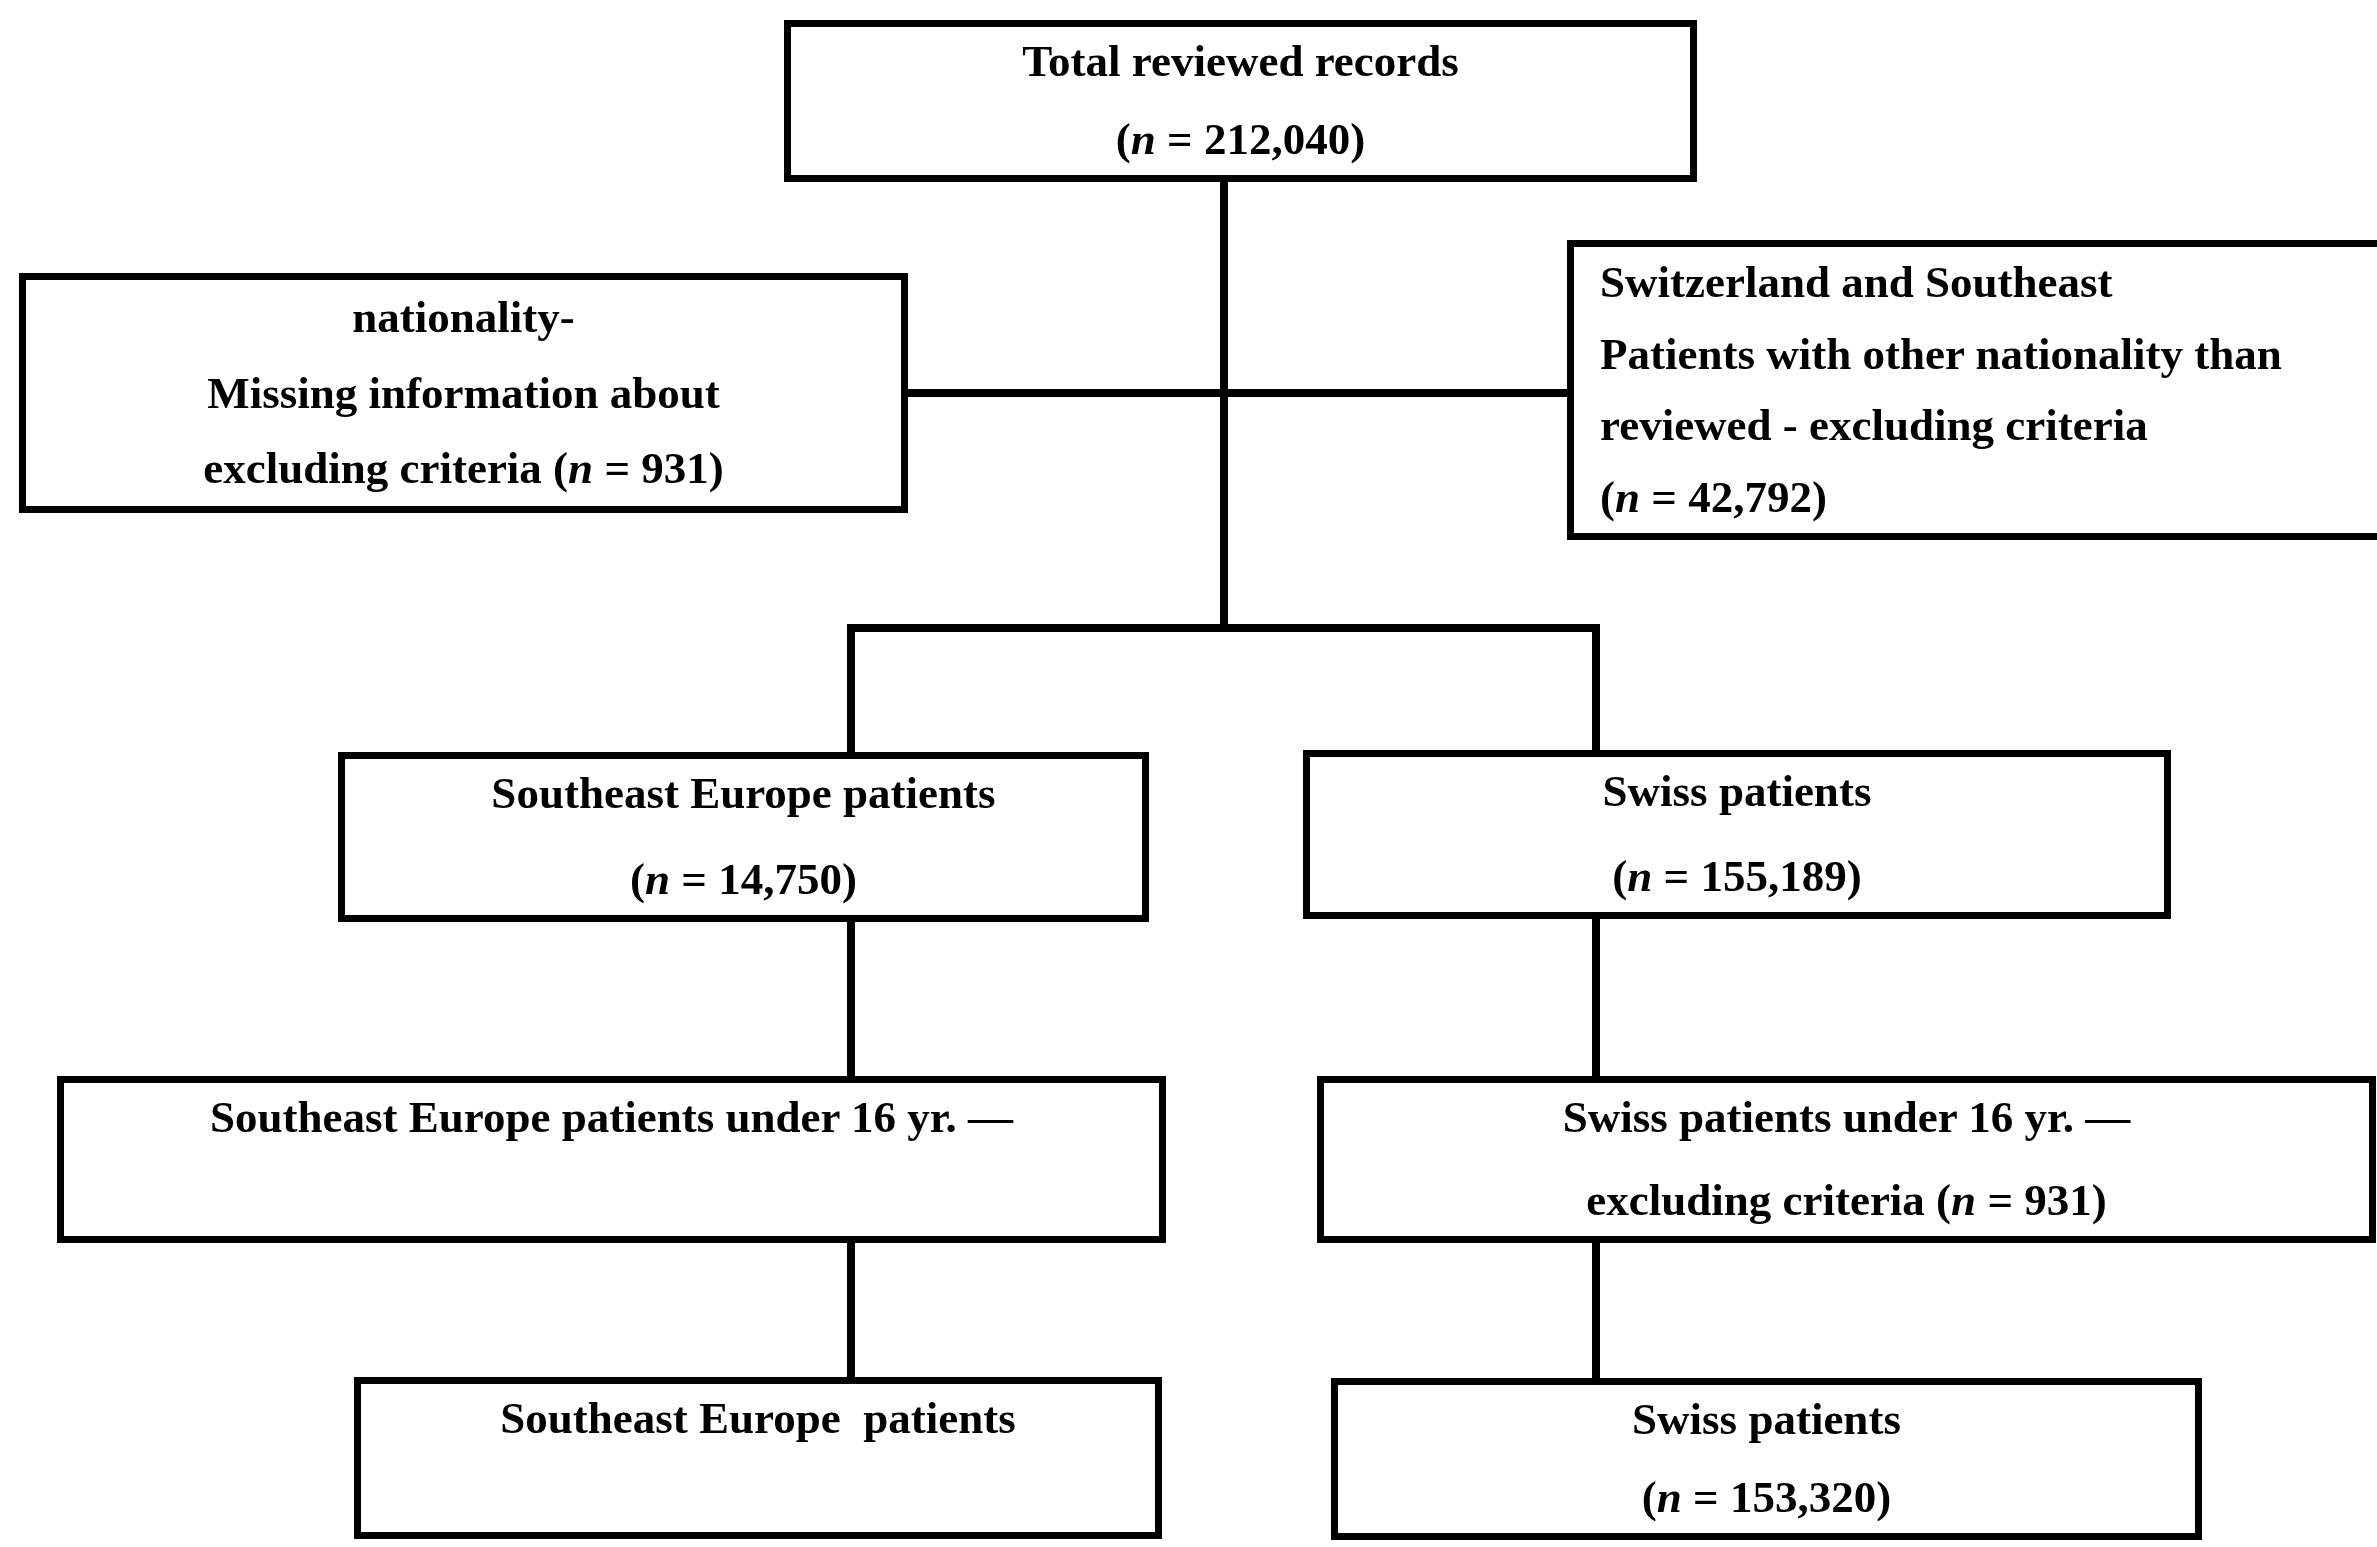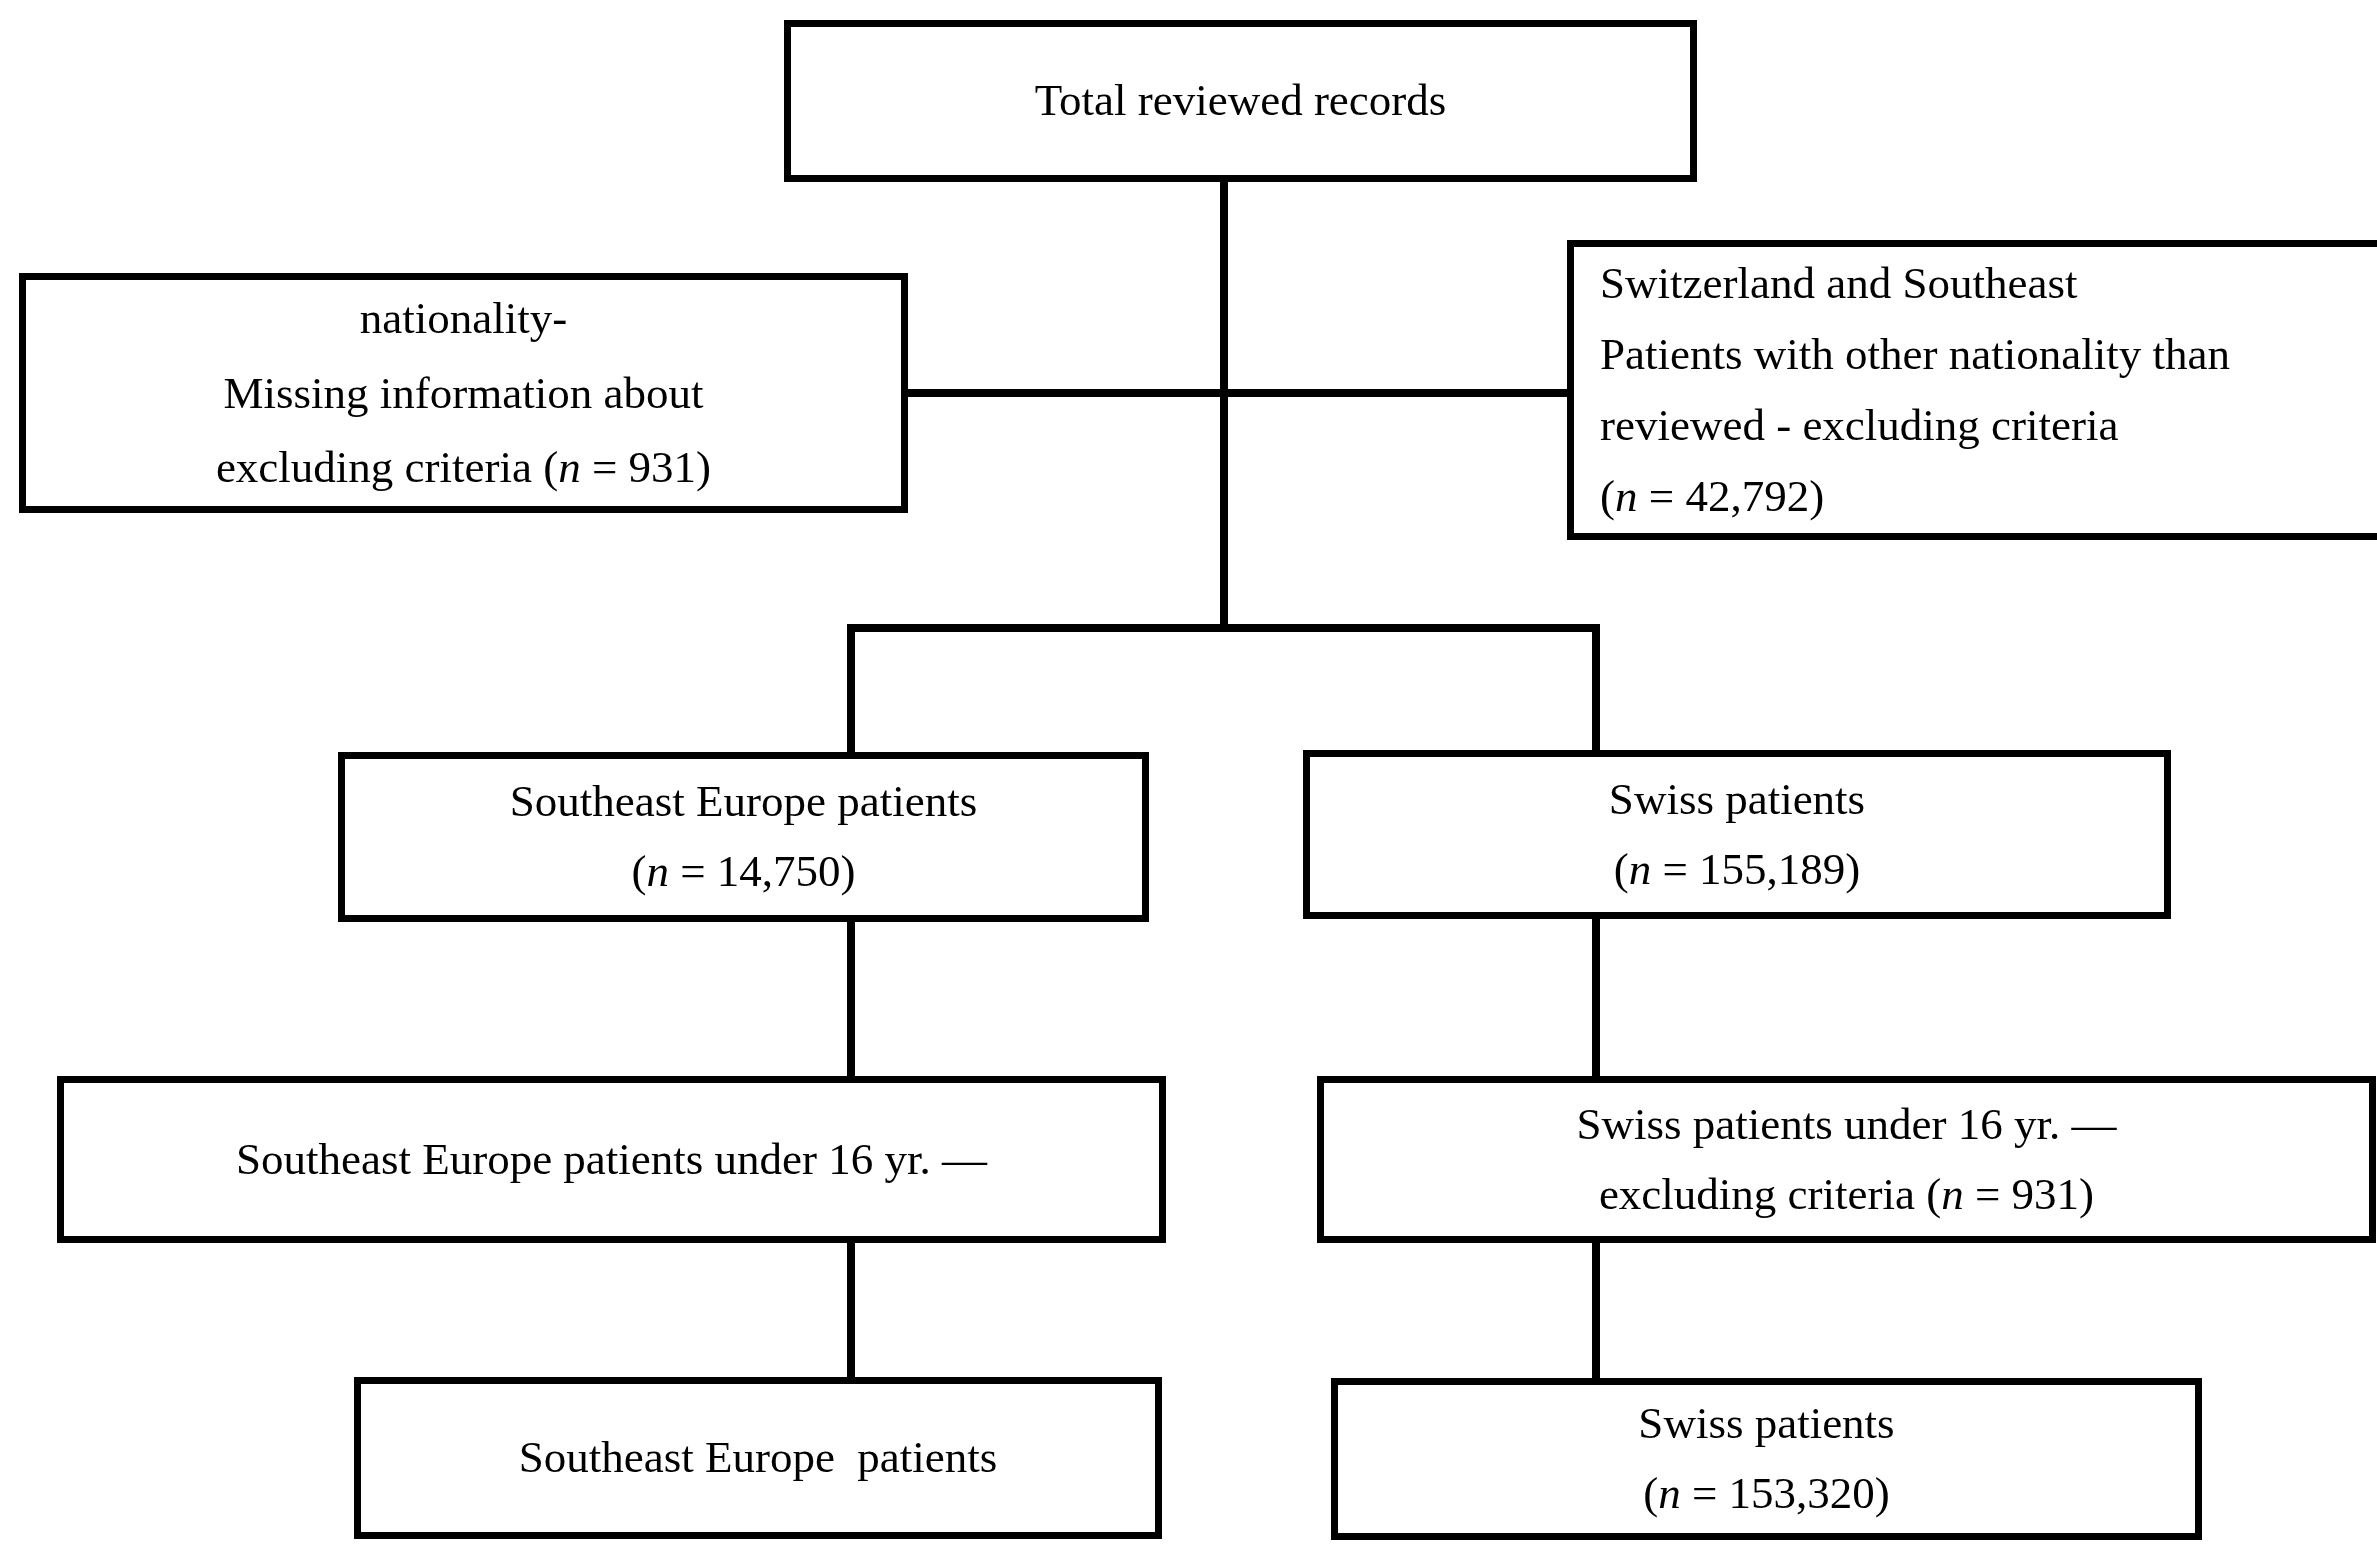--- a/index.html
+++ b/index.html
@@ -16,25 +16,26 @@
     color: #000000;
     overflow: hidden;
   }
   .box {
     position: absolute;
     box-sizing: border-box;
     border: 7.1px solid #000000;
     background: #ffffff;
     display: flex;
     flex-direction: column;
-    justify-content: center;
+    justify-content: space-between;
     align-items: center;
     text-align: center;
     font-size: 45px;
     line-height: 1.55;
+    font-weight: bold;
   }
   .line { white-space: pre; }
   .conn { position: absolute; background: #000000; }
 
   #box-total        { left: 784px; top: 19.5px;   width: 913px; height: 162px; }
   #box-missing      { left: 19px;   top: 273px;  width: 889px; height: 240px; line-height: 1.66; }
   #box-other        { left: 1567px; top: 240px;  width: 940px; height: 300px;
                       align-items: flex-start; text-align: left; padding-left: 26px; line-height: 1.58; }
   #box-se           { left: 338px;  top: 752px; width: 811px; height: 170px; }
   #box-swiss        { left: 1303px; top: 750px; width: 868px; height: 169px; }
@@ -63,20 +64,21 @@
   <div class="conn" id="conn-h-branch"></div>
   <div class="conn" id="conn-v-left-1"></div>
   <div class="conn" id="conn-v-left-2"></div>
   <div class="conn" id="conn-v-left-3"></div>
   <div class="conn" id="conn-v-right-1"></div>
   <div class="conn" id="conn-v-right-2"></div>
   <div class="conn" id="conn-v-right-3"></div>
 
   <div class="box" id="box-total">
     <div class="line">Total reviewed records</div>
+    <div class="line"><span>(</span><i>n</i><span> = 212,040)</span></div>
   </div>
 
   <div class="box" id="box-missing">
     <div class="line">nationality-</div>
     <div class="line">Missing information about</div>
     <div class="line"><span>excluding criteria (</span><i>n</i><span> = 931)</span></div>
   </div>
 
   <div class="box" id="box-other">
     <div class="line">Switzerland and Southeast</div>

